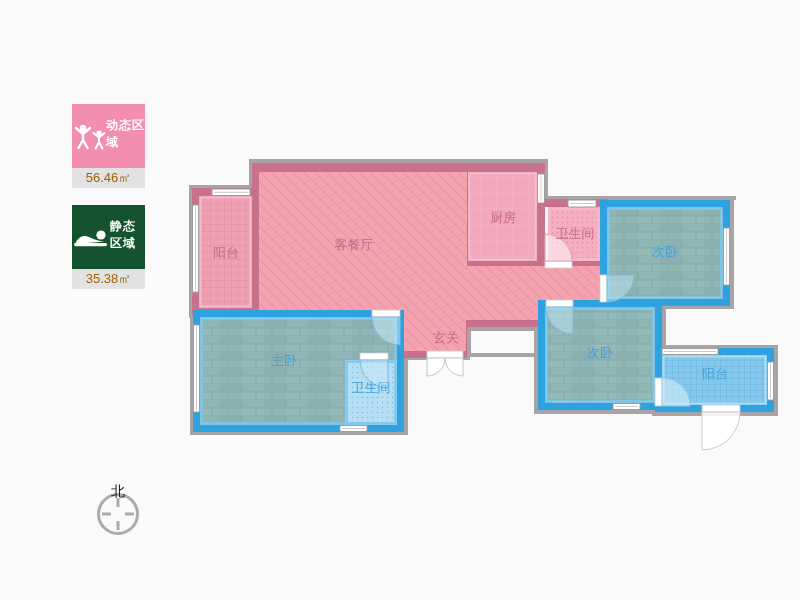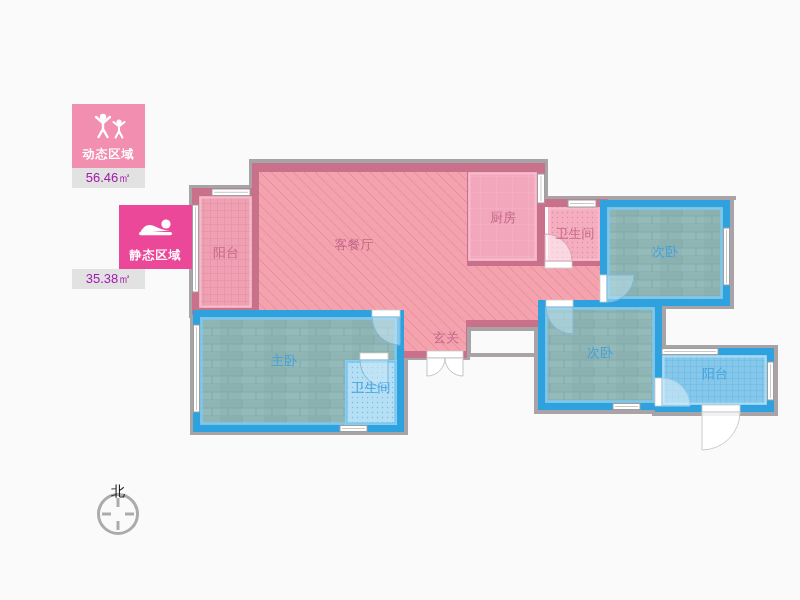--- a/index.html
+++ b/index.html
@@ -4,27 +4,27 @@
 <style>
   html,body{margin:0;padding:0;}
   body{
     width:800px;height:600px;position:relative;overflow:hidden;
     background:#fafafa;
     font-family:"Liberation Sans","DejaVu Sans",sans-serif;
   }
   .plan-svg{position:absolute;left:0;top:0;}
   .legend-card{
     position:absolute;left:72px;width:73px;height:64px;
-    display:flex;flex-direction:column;align-items:center;justify-content:flex-end;
+    display:flex;flex-direction:row;align-items:center;justify-content:flex-end;
   }
   .legend-card .lbl{color:#fff;font-size:12px;font-weight:bold;margin-bottom:5px;letter-spacing:1px;}
   .legend-card .ico{flex:1;display:flex;align-items:center;justify-content:center;padding-top:6px;}
   .area-strip{
     position:absolute;left:72px;width:73px;height:20px;background:#e2e2e2;
-    color:#a21caf;font-size:13px;display:flex;align-items:center;justify-content:center;
+    color:#a16207;font-size:13px;display:flex;align-items:center;justify-content:center;
   }
   .room-label{font-size:13px;font-weight:500;}
 </style>
 </head>
 <body>
 
 <svg class="plan-svg" width="800" height="600" viewBox="0 0 800 600">
   <defs>
     <pattern id="hatchPink" width="11" height="11" patternUnits="userSpaceOnUse">
       <rect width="11" height="11" fill="#f5a2af"></rect>
@@ -207,21 +207,21 @@
       <g stroke="#ffffff" stroke-width="2" fill="none" stroke-linecap="round">
         <circle cx="27" cy="10" r="2.6" fill="#ffffff" stroke="none"></circle>
         <path d="M27,13 v6 M27,19 l-3.4,6.5 M27,19 l3.4,6.5 M27,14.5 l-5.5,-4.5 M27,14.5 l5.5,-4.5"></path>
       </g>
     </svg>
   </div>
   <div class="lbl">动态区域</div>
 </div>
 <div class="area-strip" style="top:168px;">56.46㎡</div>
 
-<div class="legend-card" style="top:205px;background:#ec4899;margin-left:47px;">
+<div class="legend-card" style="top:205px;background:#14532d;">
   <div class="ico">
     <svg width="38" height="26" viewBox="0 0 38 26">
       <circle cx="29" cy="8" r="4.6" fill="#ffffff"></circle>
       <path d="M3,17 q5,-11 14,-7 q5,2.2 8,3.2 q4,1.3 8,1.3" fill="#ffffff"></path>
       <rect x="2" y="16" width="33" height="3.2" rx="1.6" fill="#ffffff"></rect>
     </svg>
   </div>
   <div class="lbl">静态区域</div>
 </div>
 <div class="area-strip" style="top:269px;">35.38㎡</div>

